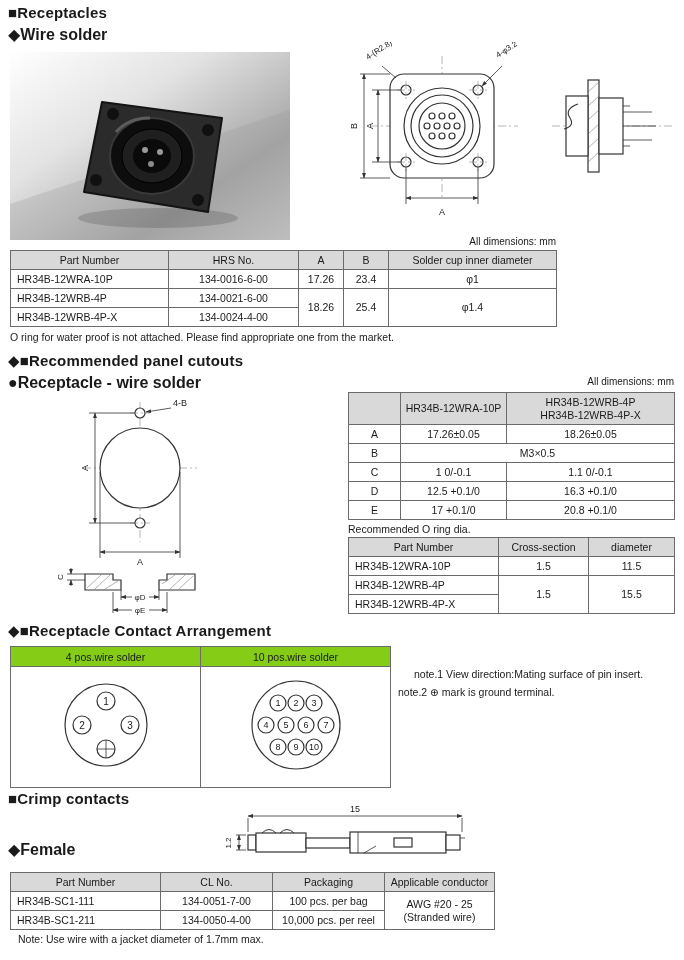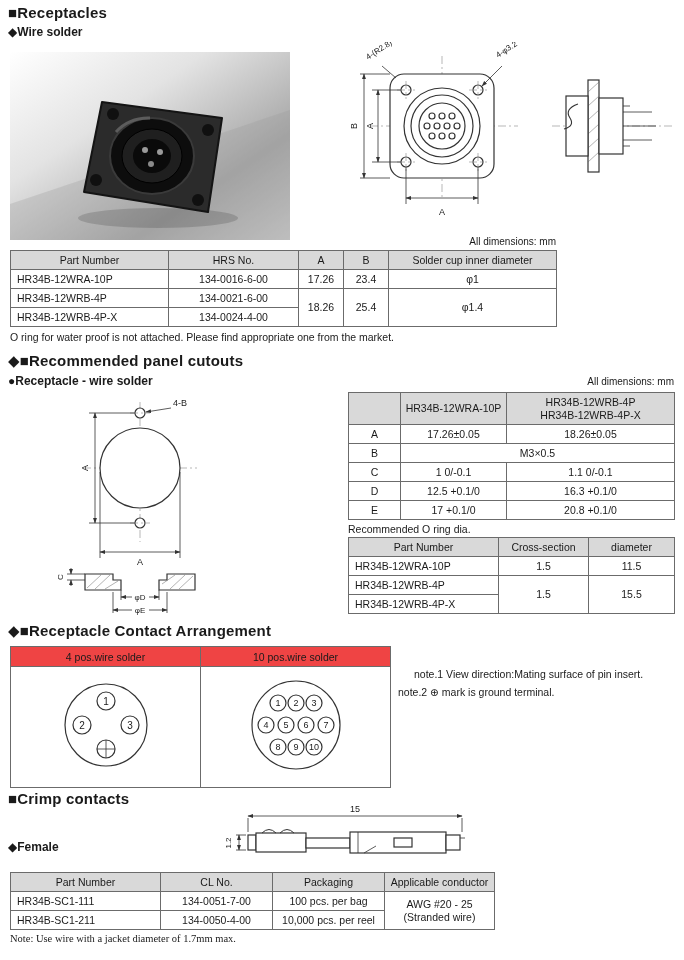--- a/index.html
+++ b/index.html
@@ -1,31 +1,31 @@
 <!DOCTYPE html>
 <html><head>
 <meta charset="utf-8">
 <style>
   * { margin:0; padding:0; box-sizing:border-box; }
   html,body { background:#ffffff; }
   .page { position:relative; width:684px; height:960px; background:#fff;
           font-family:"Liberation Sans","DejaVu Sans",sans-serif; color:#1a1a1a; overflow:hidden; }
   .abs { position:absolute; }
   .sec-title { position:absolute; font-size:15px; font-weight:bold; letter-spacing:0.2px; }
-  .sub-title { position:absolute; font-size:12px; font-weight:bold; }
+  .sub-title { position:absolute; font-size:16px; font-weight:bold; }
   .dims-note { position:absolute; font-size:10px; text-align:right; }
   .note-text { position:absolute; font-size:10.5px; }
   table.tbl { position:absolute; border-collapse:collapse; table-layout:fixed; background:#fff; }
   .tbl th, .tbl td { border:1px solid #6b6b6b; font-size:10.5px; font-weight:normal;
                      text-align:center; padding:1px 4px; height:19px; line-height:1.15; }
   .tbl th { background:#d9d9d9; }
   .tbl td.pn { text-align:left; padding-left:6px; }
   .tbl tr.hdr2 th { height:32px; }
   .ca-box { position:absolute; border-collapse:collapse; table-layout:fixed; }
-  .ca-box th { border:1px solid #6b6b6b; background:#ef4444; font-size:10.5px; font-weight:normal; height:20px; }
+  .ca-box th { border:1px solid #6b6b6b; background:#84cc16; font-size:10.5px; font-weight:normal; height:20px; }
   .ca-box td { border:1px solid #6b6b6b; height:118px; padding:0; vertical-align:middle; text-align:center; }
   svg text { fill:#1a1a1a; font-family:"Liberation Sans","DejaVu Sans",sans-serif; }
   .dline { stroke:#333; stroke-width:0.8; }
   .oline { stroke:#333; stroke-width:1.2; fill:#fff; }
   .cline { stroke:#999; stroke-width:0.7; stroke-dasharray:8 3 2 3; }
   .hatch { stroke:#666; stroke-width:0.5; }
 </style>
 </head>
 <body>
 
@@ -438,15 +438,15 @@
       </td>
     </tr>
     <tr>
       <td class="pn">HR34B-SC1-211</td>
       <td>134-0050-4-00</td>
       <td>10,000 pcs. per reel</td>
     </tr>
   </tbody>
     </table>
 
-  <div class="note-text" style="left:10px; top:933px;font-family:Liberation Serif, serif;">Note: Use wire with a jacket diameter of 1.7mm max.</div>
+  <div class="note-text" style="left:18px; top:933px;">Note: Use wire with a jacket diameter of 1.7mm max.</div>
 
 </div>
 
 </body></html>

